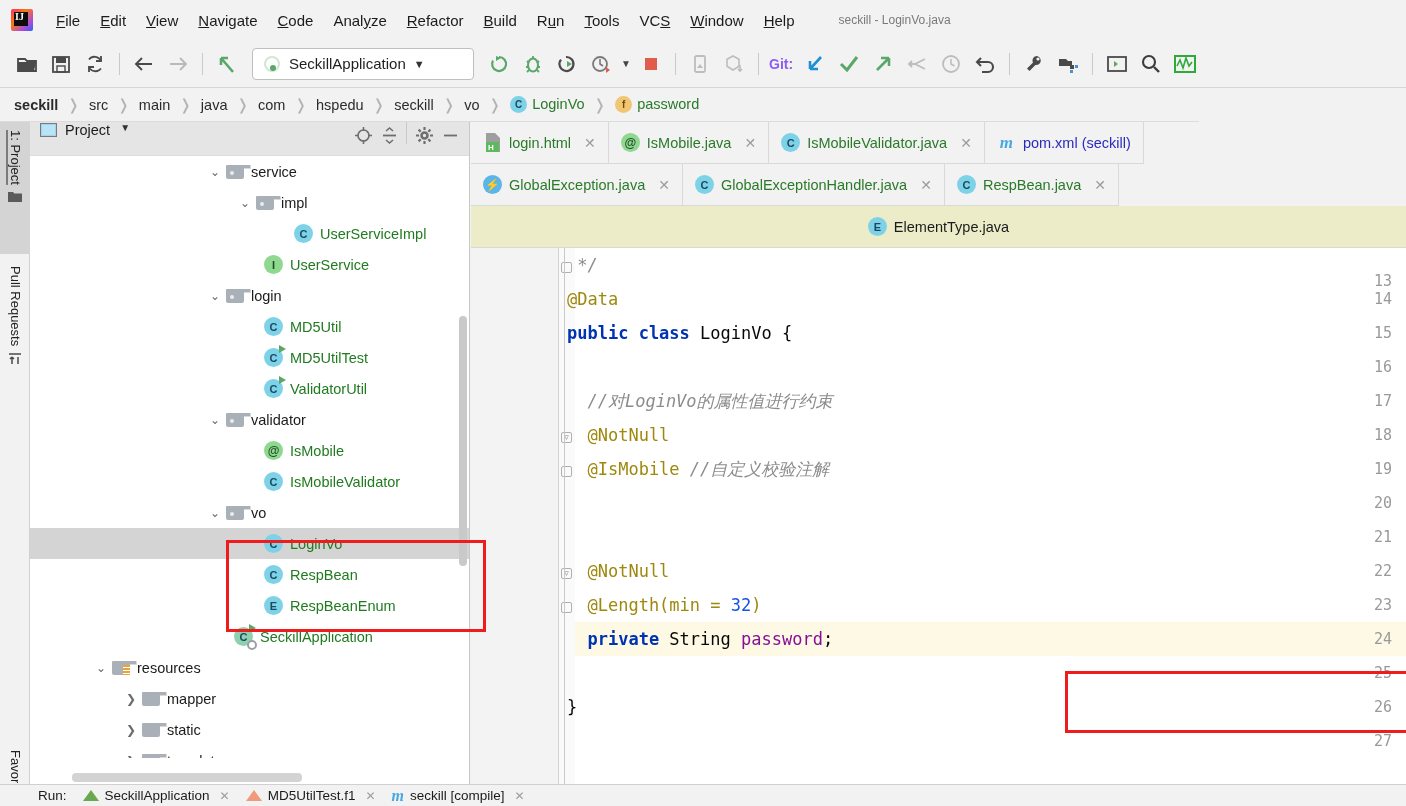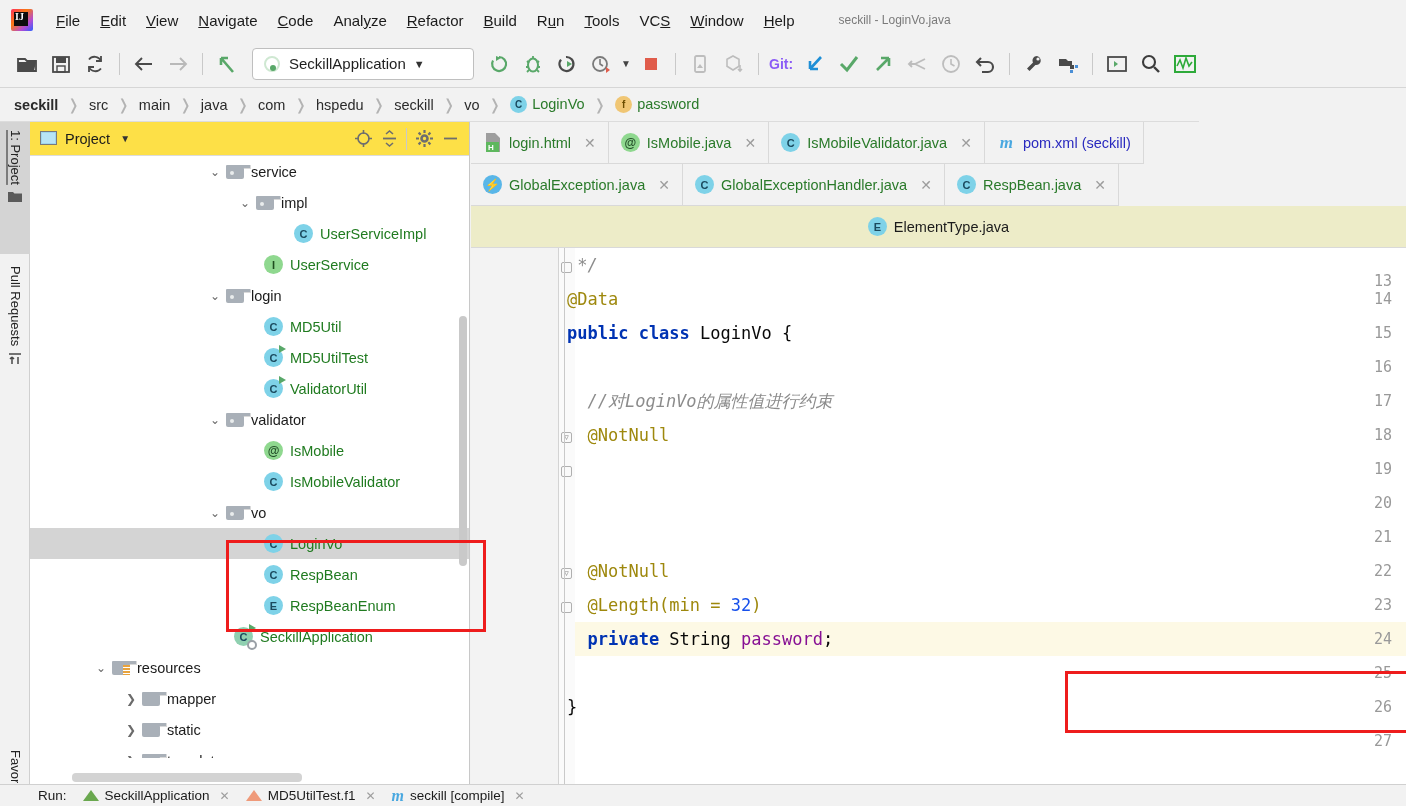--- a/index.html
+++ b/index.html
@@ -81,21 +81,21 @@
   }
   .vtab.active { background:#d4d4d4; }
   .vtab .vt-ic { font-size:12px; }
 
   
   .projpanel {
     position:absolute; left:30px; top:122px; width:440px; height:662px;
     background:#fff; border-right:1px solid #c8c8c8;
   }
   .proj-header {
-    height:34px; background:#fde047; display:flex; align-items:center;
+    height:34px; background:#e5e5e5; display:flex; align-items:flex-start;
     padding:0 6px 0 10px; border-bottom:1px solid #dcdcdc;
   }
   .proj-title { font-size:14.5px; color:#1b1b1b; margin-left:8px; }
   .proj-hdr-spacer { flex:1; }
   .phb { width:26px; height:26px; display:flex; align-items:center; justify-content:center;
     cursor:default; border-radius:3px; }
   .tree { position:absolute; left:0; top:34px; right:0; bottom:26px; overflow:hidden;
     background:#fff; }
   .trow {
     height:31px; display:flex; align-items:center; font-size:14.5px; white-space:nowrap;
@@ -760,20 +760,21 @@
     <div class="foldmark" style="left:90px; top:320px;">▿</div>
     <div class="foldmark" style="left:90px; top:354px;"></div>
     <div class="foldline" style="top:0; height:536px;"></div>
 
     <div class="cline" style="left:96px; top:0px;"><span class="cmt"> */</span></div>
     <div class="cline" style="left:96px; top:34px;"><span class="ann">@Data</span></div>
     <div class="cline" style="left:96px; top:68px;"><span class="kw">public class </span><span class="pln">LoginVo {</span></div>
     <div class="cline" style="left:96px; top:102px;"></div>
     <div class="cline" style="left:96px; top:136px;"><span class="cmt">  //对LoginVo的属性值进行约束</span></div>
     <div class="cline" style="left:96px; top:170px;"><span class="ann">  @NotNull</span></div>
+    <div class="cline" style="left:96px; top:204px;"><span class="ann">  @IsMobile </span><span class="cmt">//自定义校验注解</span></div>
     <div class="cline" style="left:96px; top:272px;"></div>
     <div class="cline" style="left:96px; top:306px;"><span class="ann">  @NotNull</span></div>
     <div class="cline" style="left:96px; top:340px;"><span class="ann">  @Length(min = </span><span class="num">32</span><span class="ann">)</span></div>
     <div class="cline" style="left:96px; top:374px;"><span class="kw">  private </span><span class="pln">String </span><span class="fld">password</span><span class="pln">;</span></div>
     <div class="cline" style="left:96px; top:408px;"></div>
     <div class="cline" style="left:96px; top:442px;"><span class="pln">}</span></div>
     <div class="cline" style="left:96px; top:476px;"></div>
 
 
     <div class="redbox-code"></div>

